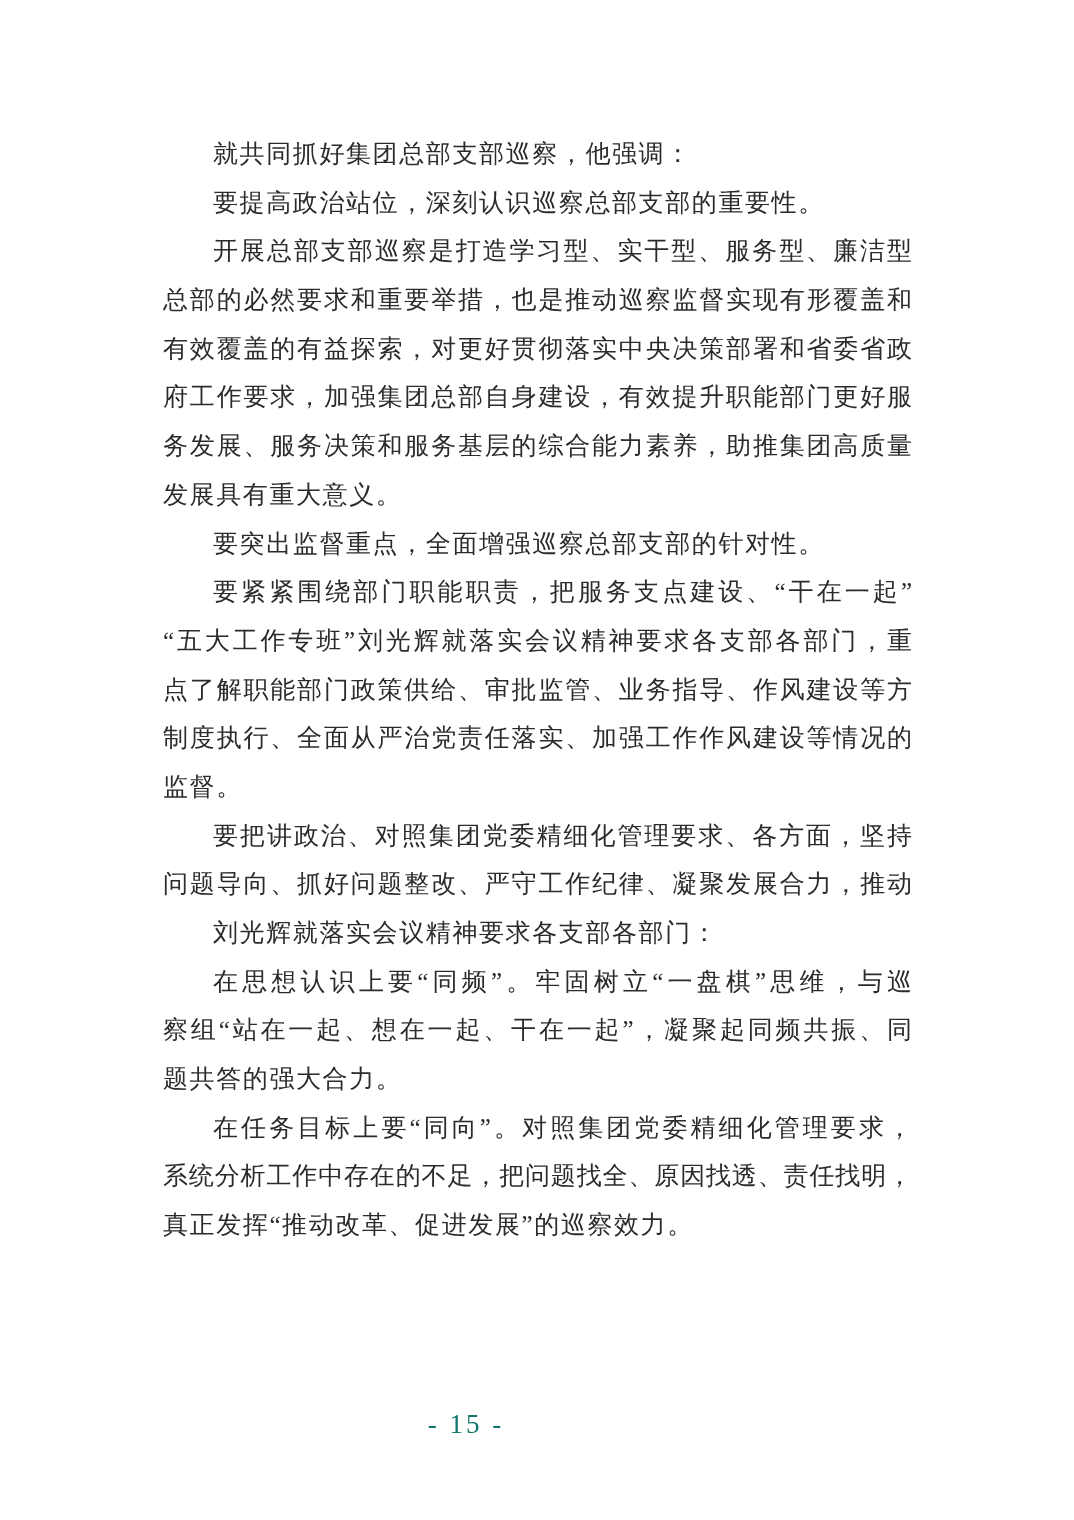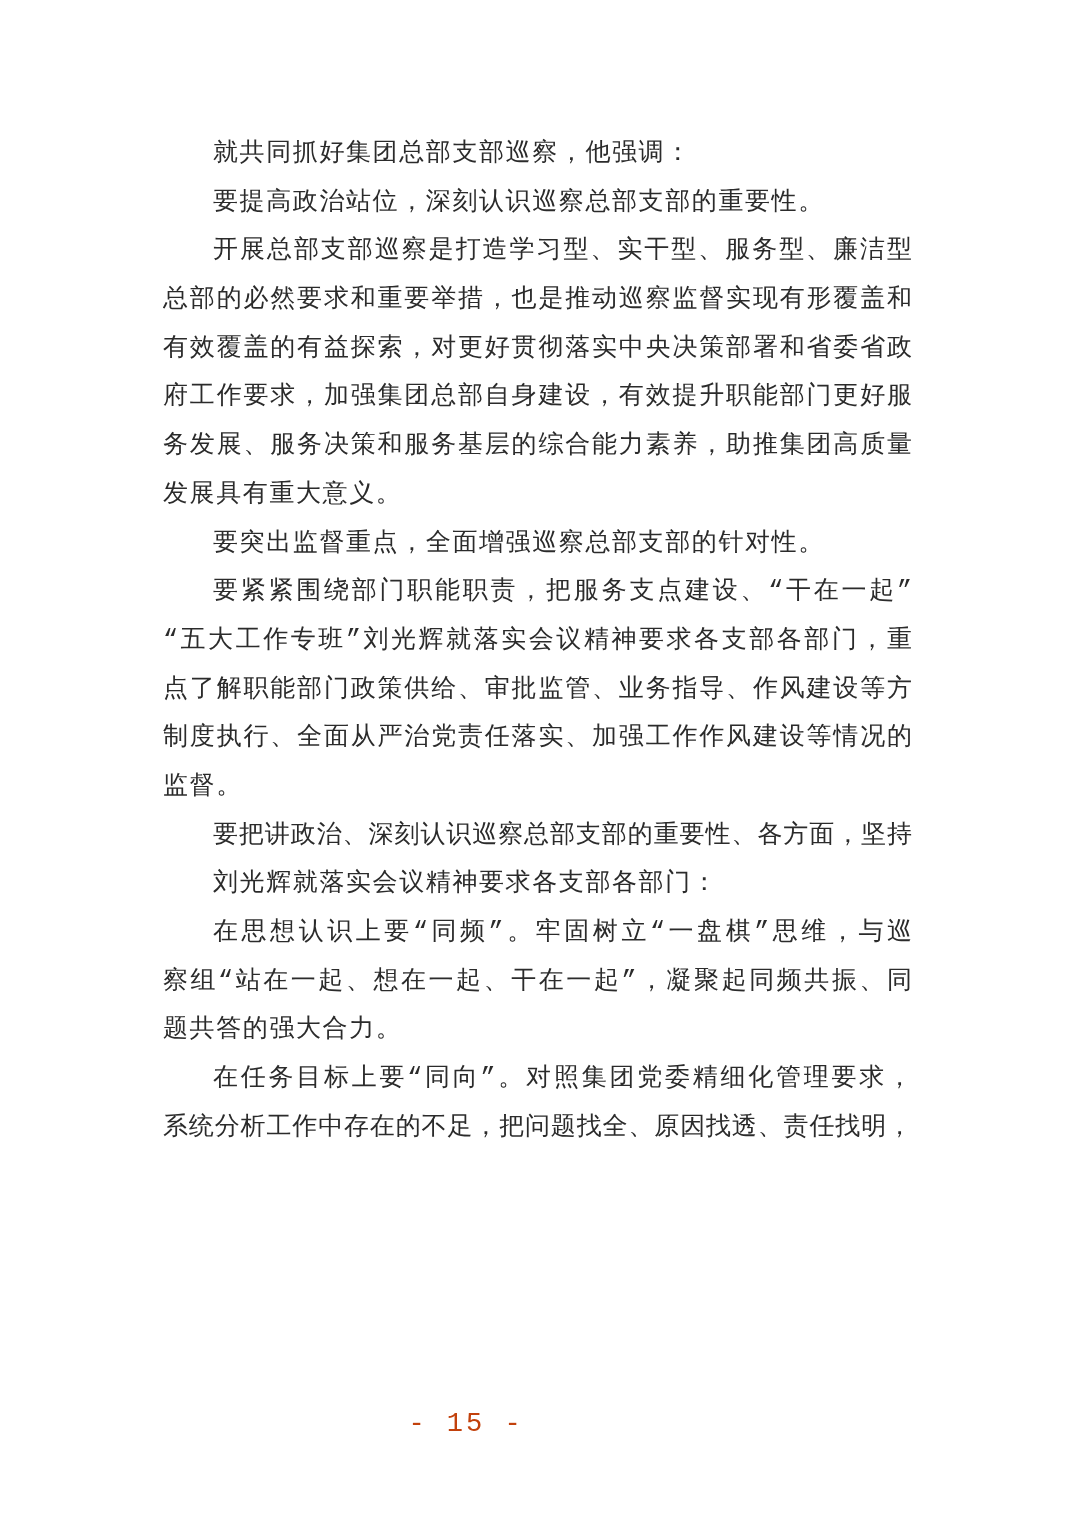--- a/index.html
+++ b/index.html
@@ -6,21 +6,21 @@
     margin: 0;
     padding: 0;
     background: #ffffff;
   }
   .page {
     position: relative;
     width: 932px;
     height: 1520px;
     background: #ffffff;
     overflow: hidden;
-    font-family: Liberation Mono, monospace;
+    font-family: Liberation Serif, serif;
     color: #2b2b2b;
   }
   .text-block {
     position: absolute;
     left: 163px;
     top: 130px;
     width: 749px;
     font-size: 25px;
   }
   .line {
@@ -46,21 +46,21 @@
   }
   .page-footer {
     position: absolute;
     left: 0;
     top: 1404px;
     width: 100%;
     text-align: center;
     font-size: 27px;
     line-height: 40px;
     letter-spacing: 3px;
-    color: #c2410c;
+    color: #0f766e;
   }
 </style>
 </head>
 <body>
 
 <div class="page">
 
   <div class="text-block">
       <div class="line indent">就共同抓好集团总部支部巡察，他强调：</div>
       <div class="line indent">要提高政治站位，深刻认识巡察总部支部的重要性。</div>
@@ -69,24 +69,26 @@
       <div class="line fill">有效覆盖的有益探索，对更好贯彻落实中央决策部署和省委省政</div>
       <div class="line fill">府工作要求，加强集团总部自身建设，有效提升职能部门更好服</div>
       <div class="line fill">务发展、服务决策和服务基层的综合能力素养，助推集团高质量</div>
       <div class="line">发展具有重大意义。</div>
       <div class="line indent">要突出监督重点，全面增强巡察总部支部的针对性。</div>
       <div class="line indent fill">要紧紧围绕部门职能职责，把服务支点建设、“干在一起”</div>
       <div class="line fill">“五大工作专班”刘光辉就落实会议精神要求各支部各部门，重</div>
       <div class="line fill">点了解职能部门政策供给、审批监管、业务指导、作风建设等方</div>
       <div class="line fill">制度执行、全面从严治党责任落实、加强工作作风建设等情况的</div>
       <div class="line">监督。</div>
-      <div class="line indent fill">要把讲政治、深刻认识巡察总部支部的重要性、各方面，坚持</div>
+      <div class="line indent fill">要把讲政治、对照集团党委精细化管理要求、各方面，坚持</div>
+      <div class="line fill">问题导向、抓好问题整改、严守工作纪律、凝聚发展合力，推动</div>
       <div class="line indent">刘光辉就落实会议精神要求各支部各部门：</div>
       <div class="line indent fill">在思想认识上要“同频”。牢固树立“一盘棋”思维，与巡</div>
       <div class="line fill">察组“站在一起、想在一起、干在一起”，凝聚起同频共振、同</div>
       <div class="line">题共答的强大合力。</div>
       <div class="line indent fill">在任务目标上要“同向”。对照集团党委精细化管理要求，</div>
       <div class="line fill">系统分析工作中存在的不足，把问题找全、原因找透、责任找明，</div>
+      <div class="line">真正发挥“推动改革、促进发展”的巡察效力。</div>
     </div>
 
   <div class="page-footer">- 15 -</div>
 
 </div>
 
 </body></html>

